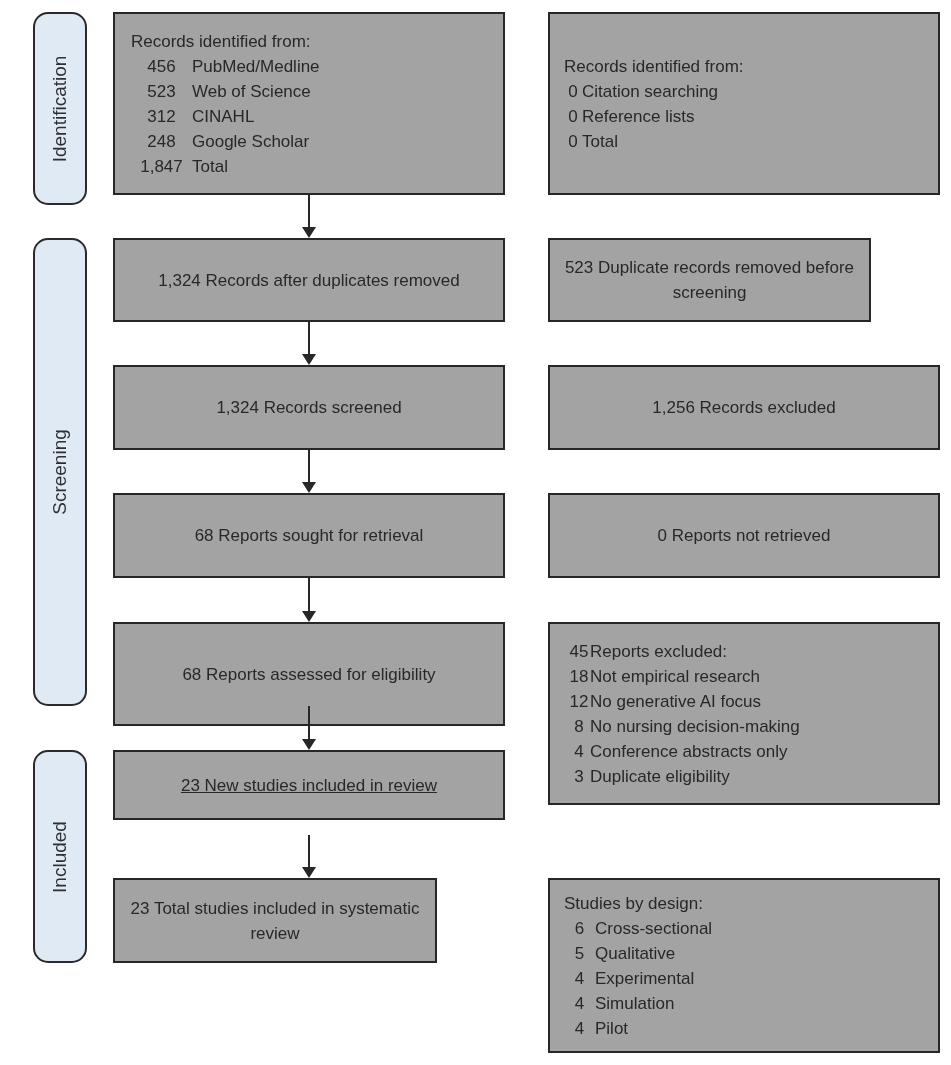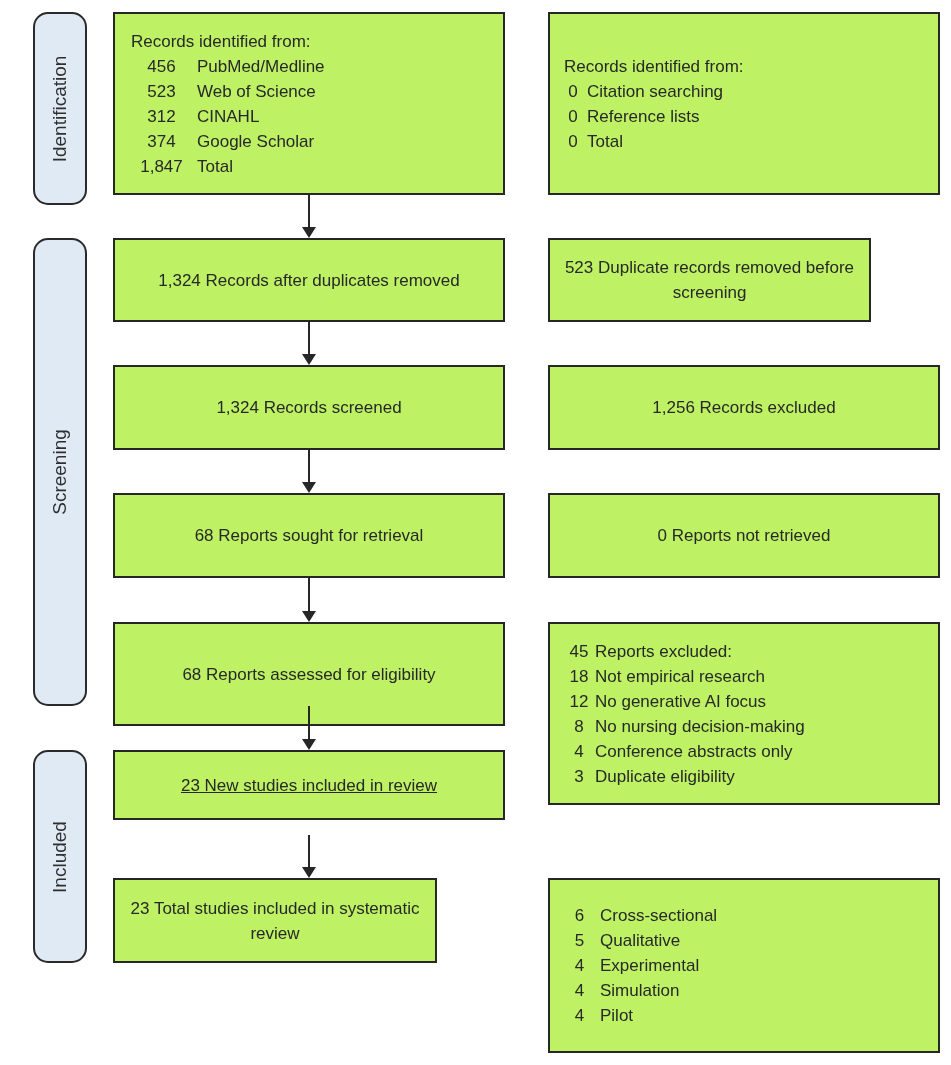--- a/index.html
+++ b/index.html
@@ -31,42 +31,42 @@
   .stage .vlabel {
     transform: rotate(-90deg);
     white-space: nowrap;
     font-size: 19px;
     color: #2f2f2f;
   }
 
   
   .box {
     position: absolute;
-    background: #bef264;
+    background: #a3a3a3;
     border: 2px solid #272727;
   }
   .center-box {
     display: flex;
     align-items: center;
     justify-content: center;
     text-align: center;
   }
   .center-box .ctext {
     font-size: 17px;
     line-height: 25px;
     white-space: pre-line;
   }
   .list-box {
     display: flex;
     flex-direction: column;
     justify-content: center;
   }
   .line { font-size: 17px; line-height: 25px; display: flex; }
   .num  { min-width: var(--numw, 30px); text-align: center; flex: 0 0 auto; }
-  .lbl  { margin-left: 5px; }
+  .lbl  { }
 
   
   .arrow {
     position: absolute;
     width: 2px;
     background: #272727;
   }
   .arrow::after {
     content: "";
     position: absolute;
@@ -101,21 +101,21 @@
     </div>
     <div class="line">
       <span class="num">523</span>
       <span class="lbl">Web of Science</span>
     </div>
     <div class="line">
       <span class="num">312</span>
       <span class="lbl">CINAHL</span>
     </div>
     <div class="line">
-      <span class="num">374</span>
+      <span class="num">248</span>
       <span class="lbl">Google Scholar</span>
     </div>
     <div class="line">
       <span class="num">1,847</span>
       <span class="lbl">Total</span>
     </div>
   </div>
 
   <div class="box center-box" style="left:113px;top:238px;width:392px;height:84px;">
     <div class="ctext">1,324 Records after duplicates removed</div>
@@ -192,20 +192,21 @@
       <span class="num">4</span>
       <span class="lbl">Conference abstracts only</span>
     </div>
     <div class="line">
       <span class="num">3</span>
       <span class="lbl">Duplicate eligibility</span>
     </div>
   </div>
 
   <div class="box list-box" style="left:548px;top:878px;width:392px;height:175px;padding:10px 14px;--numw:31px;">
+    <div class="line">Studies by design:</div>
     <div class="line">
       <span class="num">6</span>
       <span class="lbl">Cross-sectional</span>
     </div>
     <div class="line">
       <span class="num">5</span>
       <span class="lbl">Qualitative</span>
     </div>
     <div class="line">
       <span class="num">4</span>

